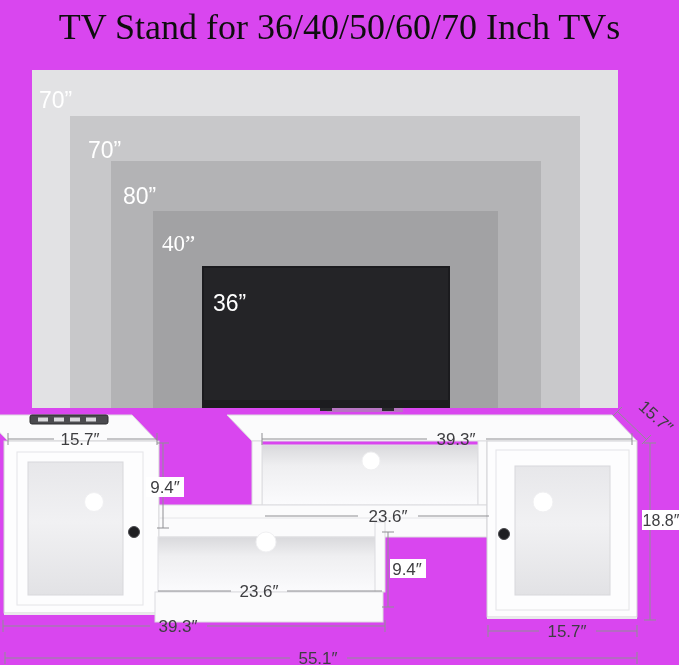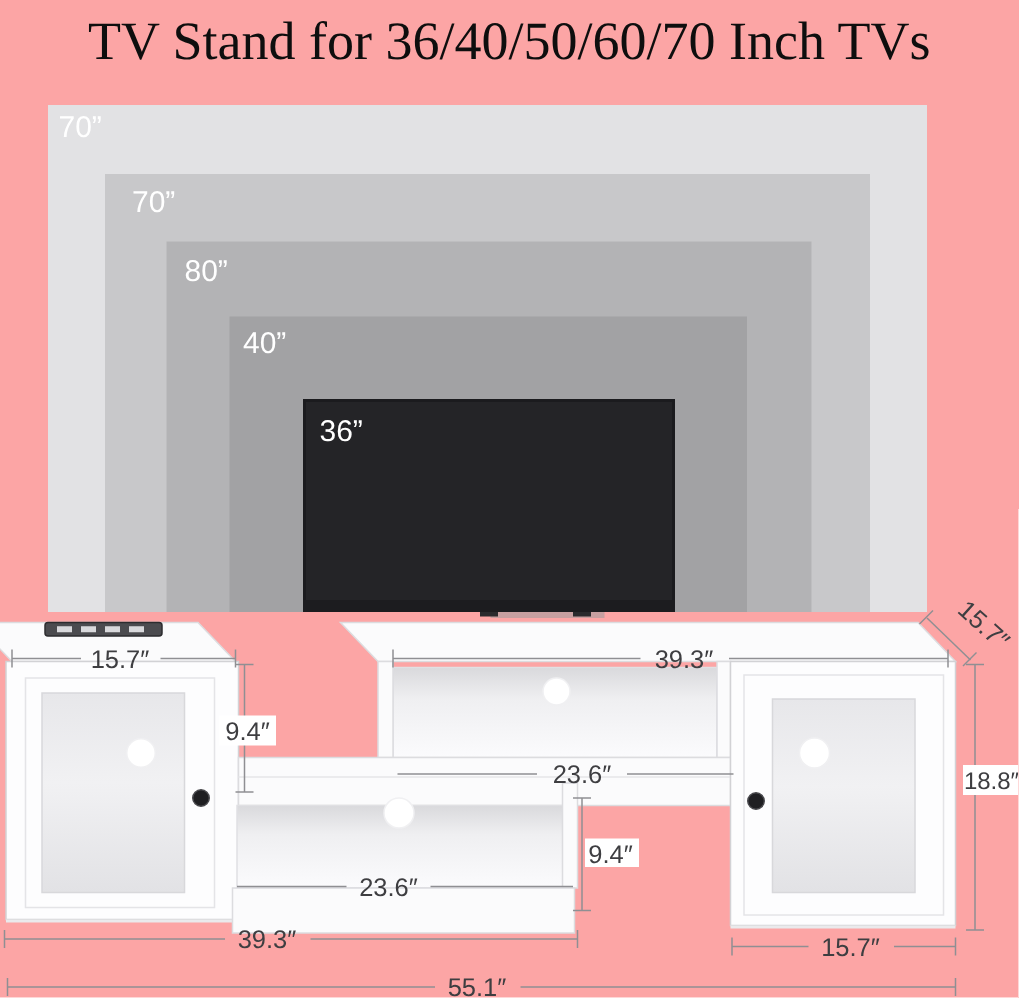--- a/index.html
+++ b/index.html
@@ -1,37 +1,38 @@
 <!DOCTYPE html>
 <html><head>
 <meta charset="utf-8">
 <style>
   html,body{margin:0;padding:0;background:#ffffff;}
   #page{
-    position:relative;width:679px;height:665px;background:#fca5a5;overflow:hidden;
+    position:relative;width:679px;height:665px;background:#d946ef;overflow:hidden;
     font-family:"Liberation Sans",sans-serif;
   }
   .title{
     position:absolute;top:6px;left:0;width:679px;text-align:center;
     font-family:"Liberation Serif",serif;font-size:36px;font-weight:400;
     color:#0e0e0e;letter-spacing:0px;white-space:nowrap;
   }
   .tvrect{position:absolute;box-sizing:border-box;}
   .tvrect .lbl{
-    display:block;color:#ffffff;font-size:20px;font-weight:500;
+    display:block;color:#ffffff;font-size:23px;font-weight:500;
     font-family:"Liberation Sans",sans-serif;
+    margin-top:13px;
   }
   .sz70{left:32px;top:70px;width:586px;height:338px;background:#e2e2e4;}
   .sz70 .lbl{padding:4px 0 0 7px;}
   .sz60{left:70px;top:116px;width:510px;height:292px;background:#c8c8ca;}
   .sz60 .lbl{padding:8px 0 0 18px;}
   .sz50{left:111px;top:161px;width:430px;height:247px;background:#b3b3b5;}
   .sz50 .lbl{padding:9px 0 0 12px;}
   .sz40{left:153px;top:211px;width:345px;height:197px;background:#a2a2a4;}
-  .sz40 .lbl{padding:7px 0 0 9px;}
+  .sz40 .lbl{padding:7px 0 0 9px;font-family:Liberation Serif, serif;}
   .sz36{left:202px;top:266px;width:248px;height:142px;background:#242427;box-shadow:inset 0 0 0 2px #1b1b1e;}
   .sz36 .lbl{padding:11px 0 0 11px;}
   .tv-bezel{position:absolute;left:202px;top:400px;width:248px;height:8px;background:#1c1c1f;}
   .tv-bar{position:absolute;left:327px;top:408px;width:76px;height:4px;background:#9a9a9d;opacity:.55;}
   .tv-foot{position:absolute;top:408px;width:12px;height:3px;background:#2a2a2d;}
   .foot-l{left:320px;}
   .foot-r{left:382px;}
   svg#stand{position:absolute;left:0;top:395px;}
   svg text{font-family:"Liberation Sans",sans-serif;fill:#3e3e41;font-size:17px;}
   svg text.small{font-size:16px;}

